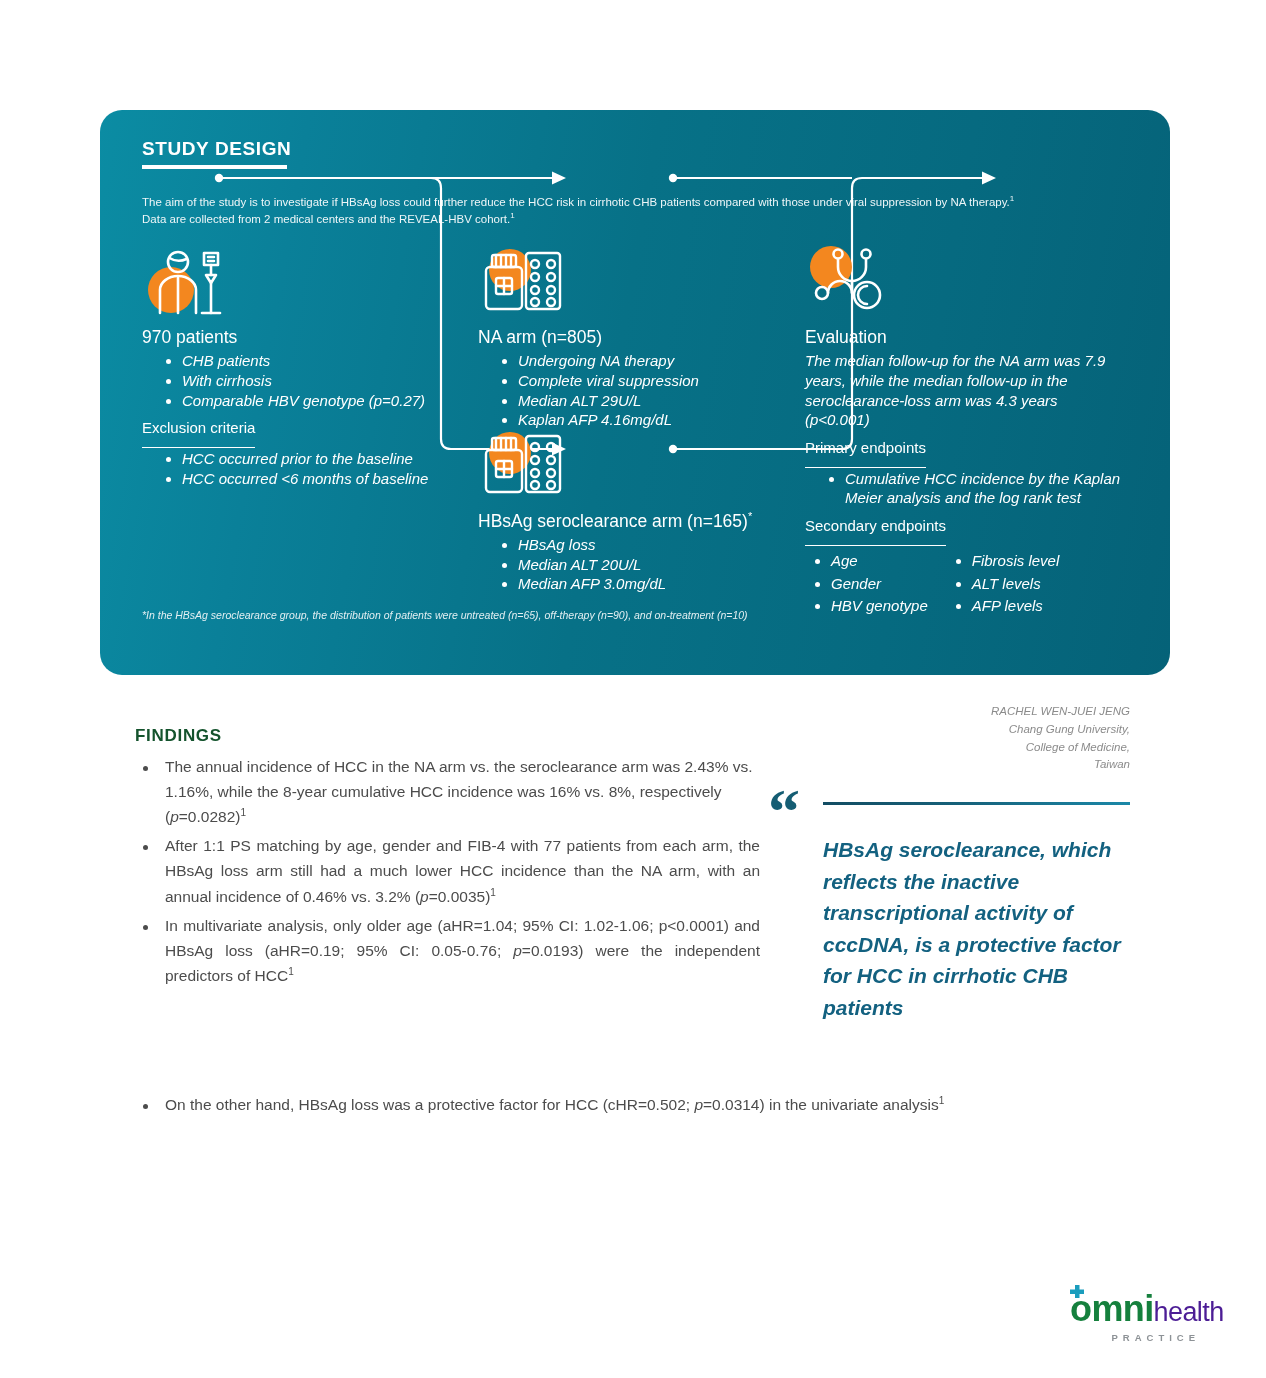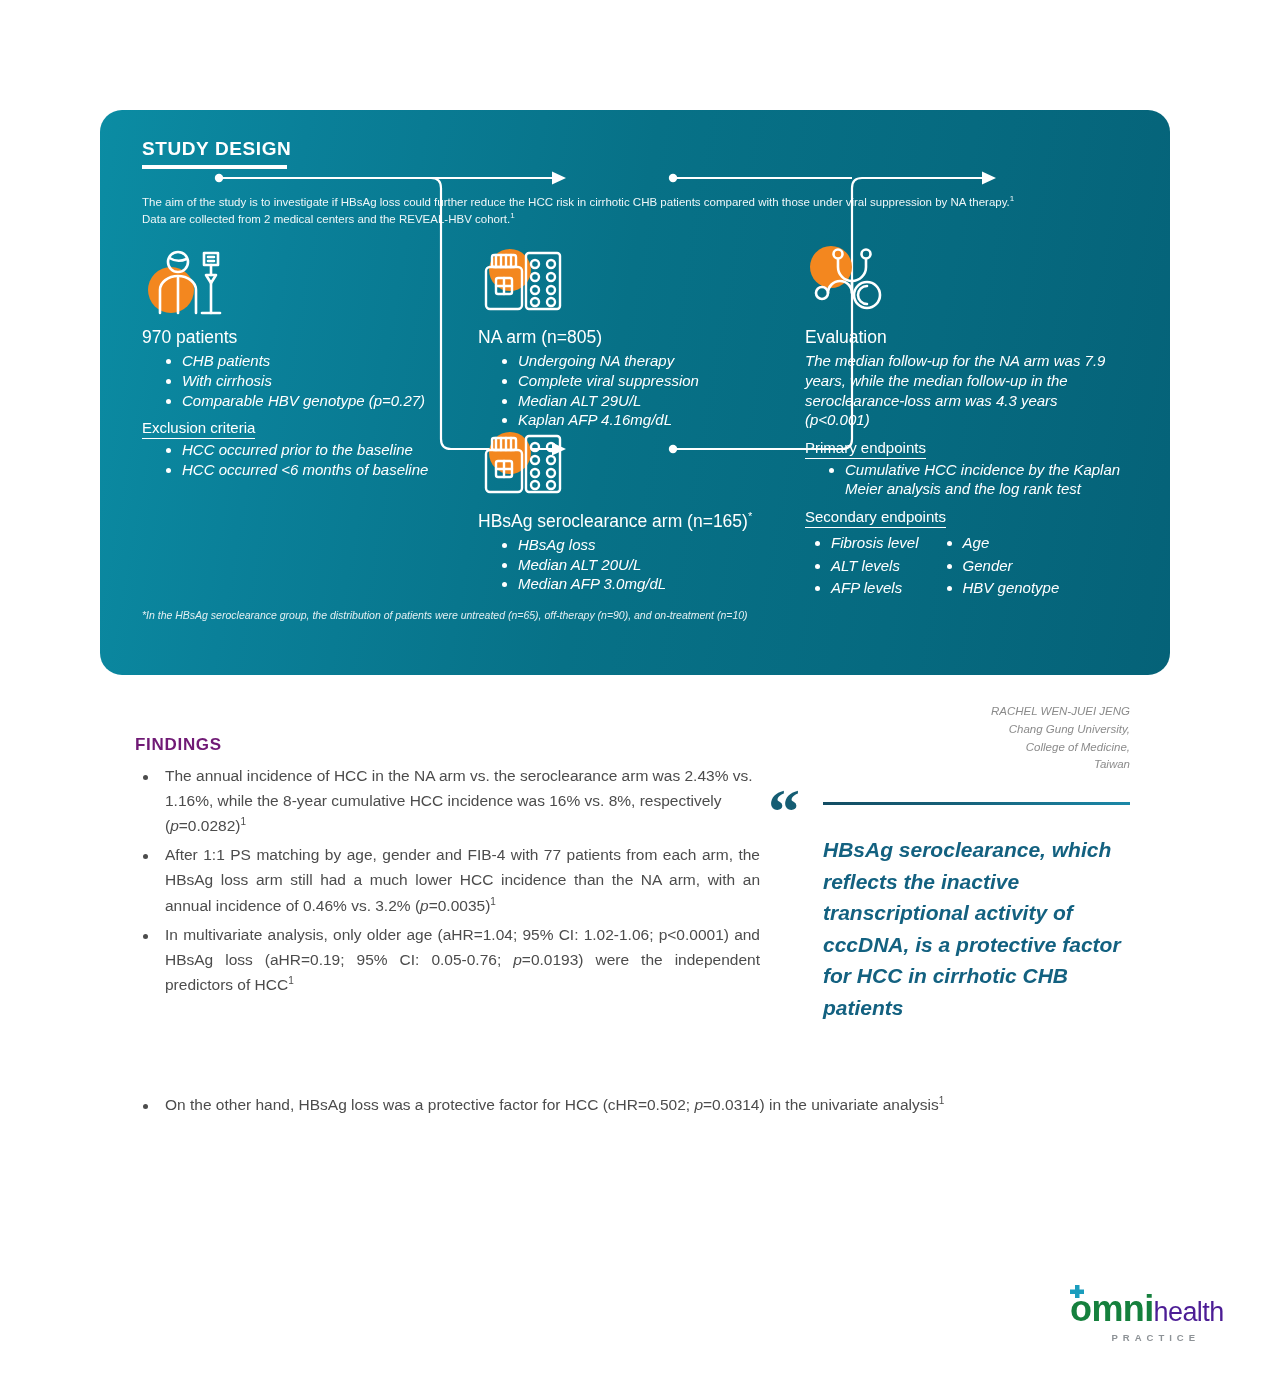--- a/index.html
+++ b/index.html
@@ -54,42 +54,42 @@
   .ul li{
     position:relative;font-size:15px;font-style:italic;line-height:1.32;
     padding-left:16px;margin-bottom:0px;
   }
   .ul li:before{
     content:"";position:absolute;left:0;top:8px;width:5px;height:5px;
     border-radius:50%;background:#ffffff;
   }
   .underlined-head{
     font-size:15px;line-height:1.3;margin:8px 0 1px 0;
-    display:inline-block;border-bottom:1.2px solid #ffffff;padding-bottom:0;
+    display:inline-block;border-bottom:1.2px solid #ffffff;padding-bottom:9px;
   }
   .para-italic{
     font-size:15px;font-style:italic;line-height:1.32;margin:0;
   }
   .two-col-lists{display:flex;gap:18px;margin-top:4px;}
   .two-col-lists .ul{padding-left:10px;}
   .two-col-lists .ul li{margin-bottom:3px;}
 
   
   .icon-wrap{position:relative;height:76px;margin-bottom:6px;}
   .icon-svg{position:absolute;left:0;top:0;}
 
   
   .connectors{position:absolute;left:0;top:0;width:1070px;height:565px;pointer-events:none;}
 
   
   .findings{
     position:absolute;left:135px;top:718px;width:625px;
   }
   .findings-title{
-    color:#701a75;font-size:17px;font-weight:bold;letter-spacing:.7px;margin:17px 0 8px 0;
+    color:#14532d;font-size:17px;font-weight:bold;letter-spacing:.7px;margin:8px 0 8px 0;
   }
   .findings-list{list-style:none;margin:0;padding:0;}
   .findings-list li{
     position:relative;padding-left:30px;margin-bottom:4px;
     color:#4c4c4c;font-size:15.5px;line-height:1.62;
   }
   .findings-list li:before{
     content:"";position:absolute;left:8px;top:12px;width:5px;height:5px;border-radius:50%;
     background:#4c4c4c;
   }
@@ -269,28 +269,28 @@
       </div>
       <div class="node-head">Evaluation</div>
       <p class="para-italic">The median follow-up for the NA arm was 7.9 years, while the median follow-up in the seroclearance-loss arm was 4.3 years (p&lt;0.001)</p>
       <div><span class="underlined-head">Primary endpoints</span></div>
       <ul class="ul">
         <li>Cumulative HCC incidence by the Kaplan Meier analysis and the log rank test</li>
       </ul>
       <div><span class="underlined-head">Secondary endpoints</span></div>
       <div class="two-col-lists">
         <ul class="ul">
+          <li>Age</li>
+          <li>Gender</li>
+          <li>HBV genotype</li>
+        </ul>
+        <ul class="ul">
           <li>Fibrosis level</li>
           <li>ALT levels</li>
           <li>AFP levels</li>
-        </ul>
-        <ul class="ul">
-          <li>Age</li>
-          <li>Gender</li>
-          <li>HBV genotype</li>
         </ul>
       </div>
     </div>
 
     <div class="panel-footnote">*In the HBsAg seroclearance group, the distribution of patients were untreated (n=65), off-therapy (n=90), and on-treatment (n=10)</div>
   </div>
 
   <div class="findings">
     <div class="findings-title">FINDINGS</div>
     <ul class="findings-list">

